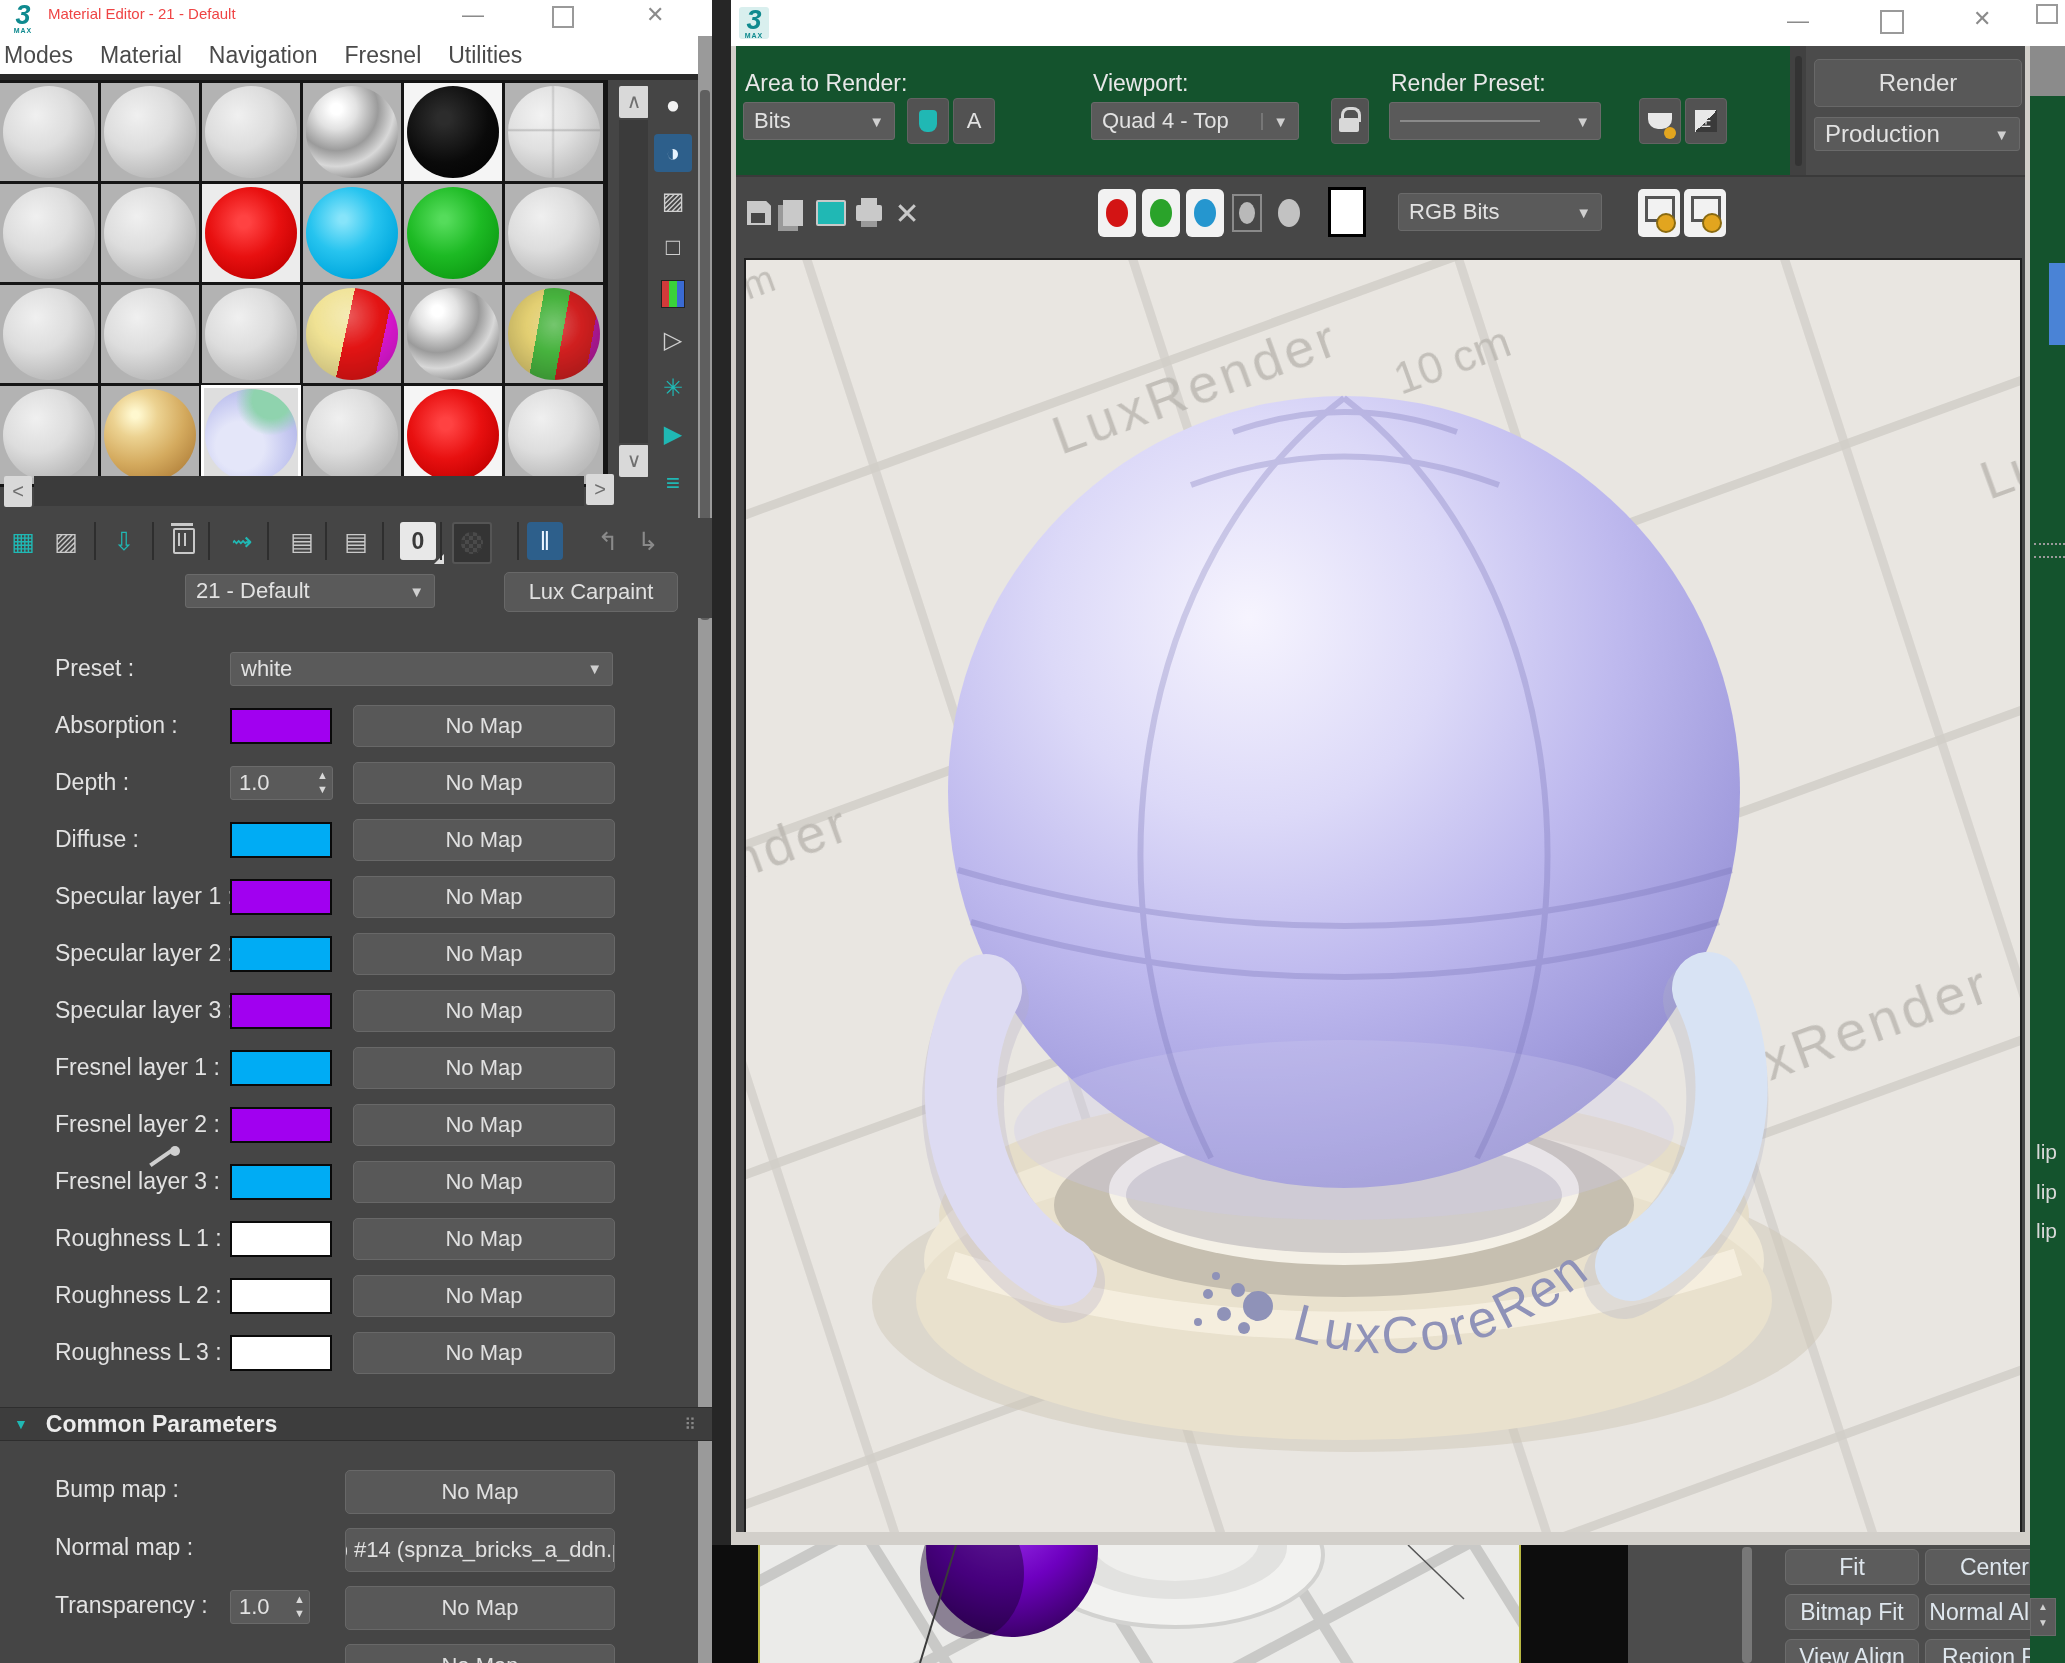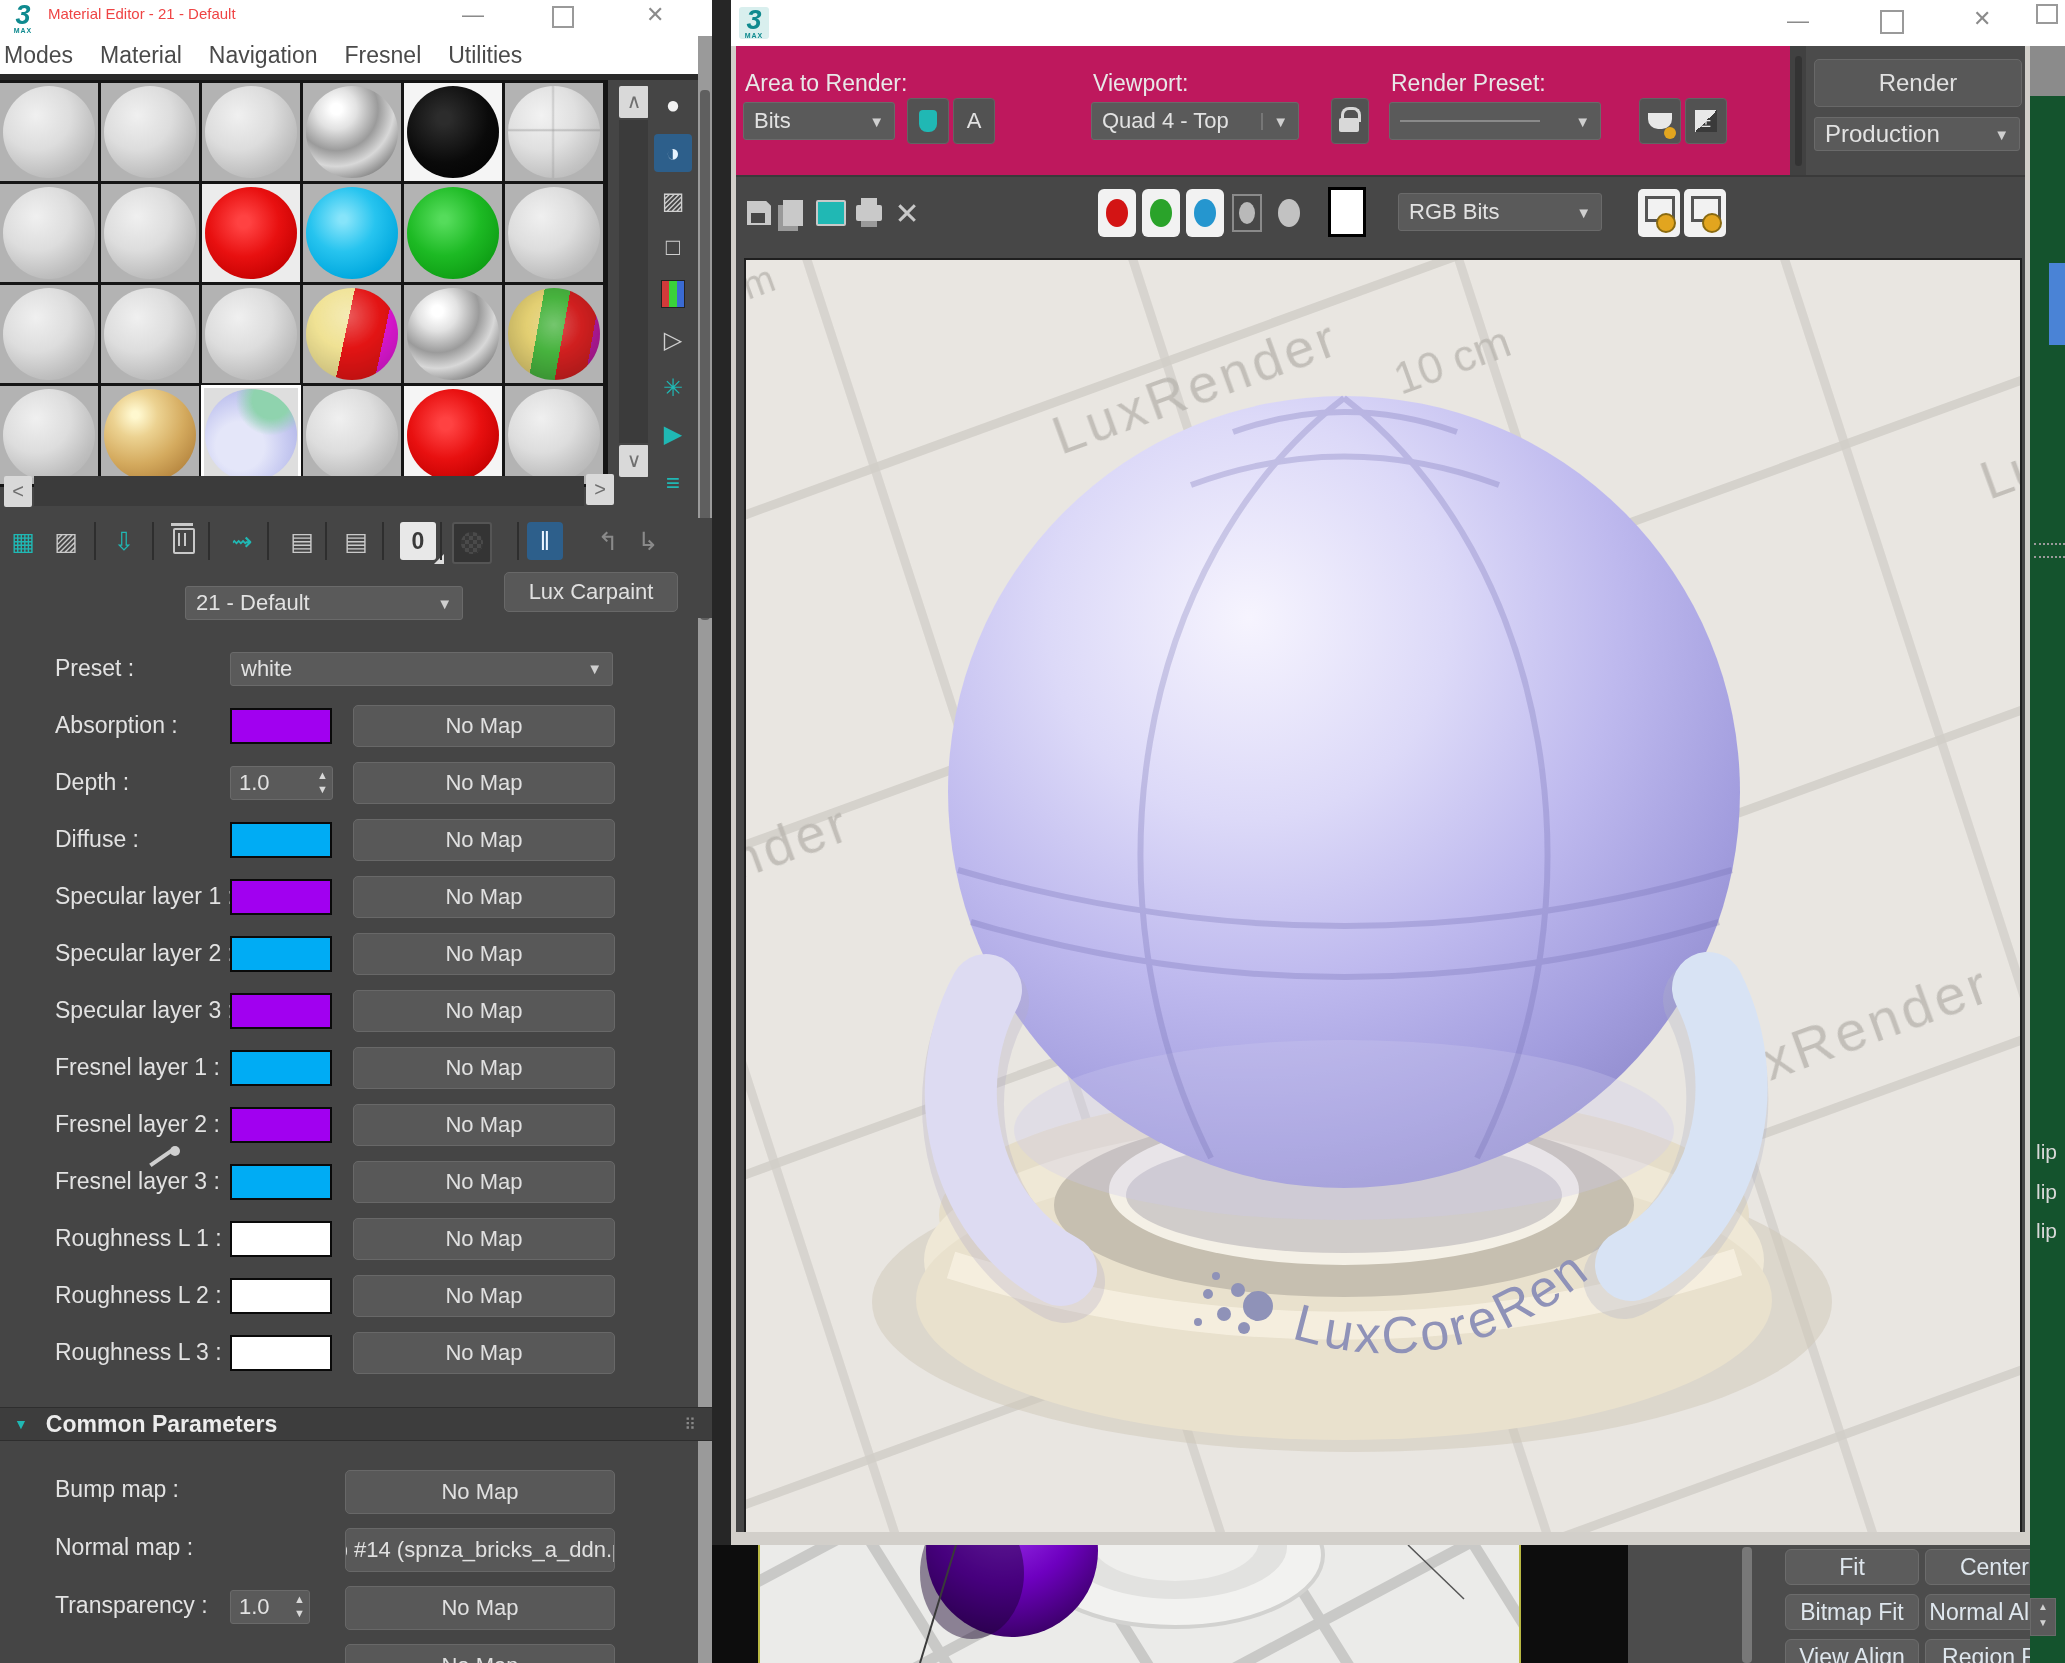--- a/index.html
+++ b/index.html
@@ -79,21 +79,21 @@
   .crow .mapbtn{left:345px;top:8px;width:268px;height:42px;}
   .crow .spinner{left:230px;top:12px;width:80px;}
   
   .between{left:712px;top:0;width:19px;height:1663px;background:#262626;}
   .clipbox{overflow:hidden;}
   
   .rw{left:731px;top:0;width:1299px;height:1545px;background:#474747;}
   .rw-titlebar{left:0;top:0;width:1299px;height:46px;background:#ffffff;display:flex;align-items:center;}
   .rw-title{margin-left:10px;font-size:25px;color:#7d7d7d;white-space:nowrap;}
   .bevel{background:#d2cfca;}
-  .rw-controls{left:0;top:46px;width:1299px;height:129px;background:#be185d;}
+  .rw-controls{left:0;top:46px;width:1299px;height:129px;background:#14532d;}
   .ctl-label{position:absolute;font-size:23px;color:#e8e8e8;white-space:nowrap;}
   .bracketbtn{position:absolute;width:40px;height:44px;background:#525252;border:1px solid #636363;border-radius:4px;display:flex;align-items:center;justify-content:center;color:#20b8b4;font-size:20px;}
   .lock{position:absolute;width:36px;height:44px;background:#525252;border:1px solid #636363;border-radius:4px;}
   .lock::before{content:"";position:absolute;left:9px;top:8px;width:14px;height:12px;border:3px solid #d8d8d8;border-bottom:none;border-radius:8px 8px 0 0;}
   .lock::after{content:"";position:absolute;left:7px;top:19px;width:20px;height:14px;background:#d8d8d8;border-radius:2px;}
   .gutter{left:1059px;top:46px;width:16px;height:129px;background:#414141;}
   .gutterpill{left:1064px;top:56px;width:7px;height:110px;background:#333;border-radius:4px;}
   .rw-rightpanel{left:1075px;top:46px;width:224px;height:129px;background:#4b4b4b;}
   .rw-toolbar{left:0;top:175px;width:1299px;height:83px;background:#474747;border-top:2px solid #3a3a3a;}
   .ficon{position:absolute;top:16px;width:34px;height:40px;display:flex;align-items:center;justify-content:center;}
@@ -226,21 +226,21 @@
       <div class="tbi bluebtn" style="left:527px;">‖</div>
       <div class="tbi" style="left:590px;color:#8a8a8a;">↰</div>
       <div class="tbi" style="left:630px;color:#8a8a8a;">↳</div>
     </div>
 
     <div class="abs namerow">
       <div class="abs dropper">
           <i></i>
           <b></b>
         </div>
-      <div class="abs dd" style="left:185px;top:20px;width:278px;height:34px;">
+      <div class="abs dd" style="left:185px;top:8px;width:250px;height:34px;">
         <span>21 - Default</span>
         <span class="arr">▼</span>
       </div>
       <div class="abs pushbtn" style="left:504px;top:6px;width:172px;height:38px;">Lux Carpaint</div>
     </div>
 
     <div class="abs params">
       <div class="prow">
         <span class="plabel">Preset :</span>
         <div class="dd abs" style="left:230px;width:383px;height:34px;">

